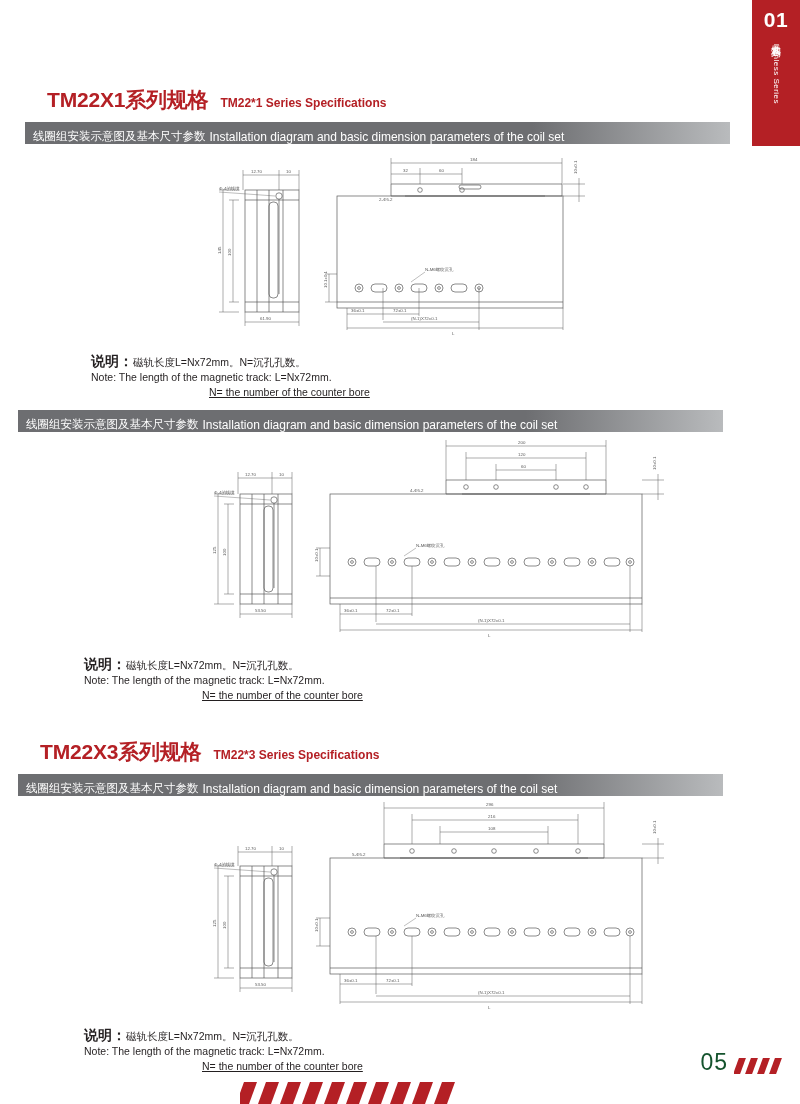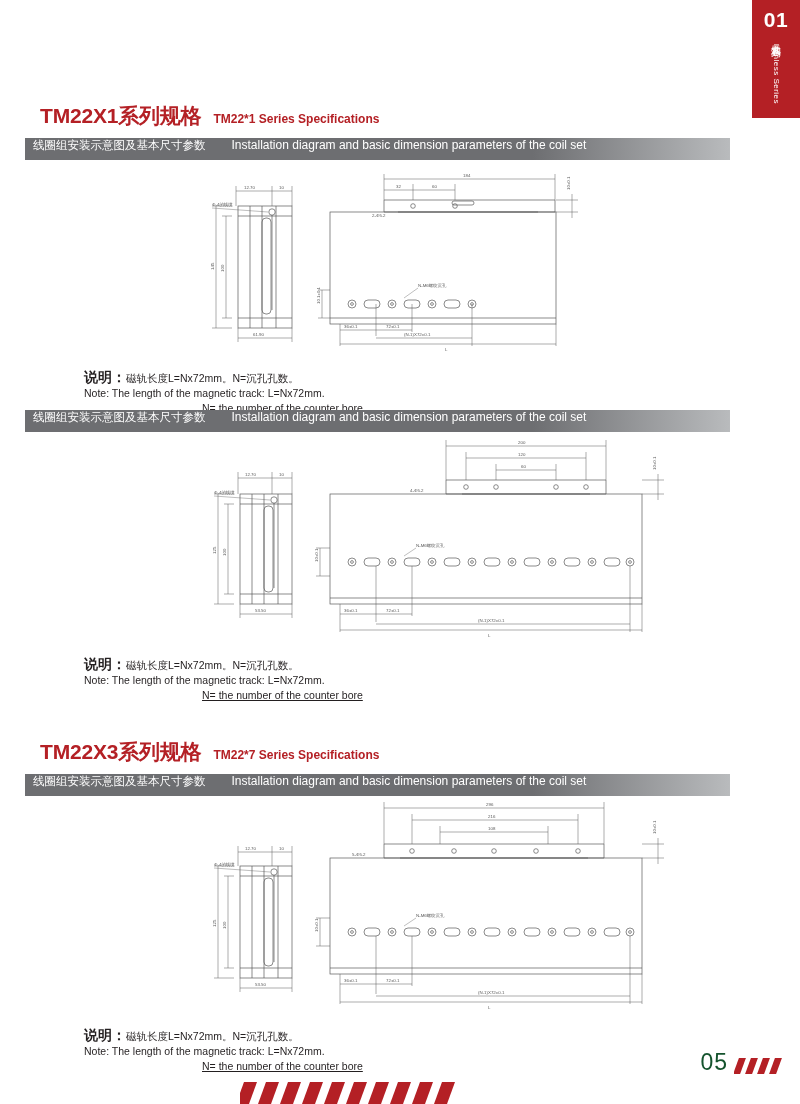--- a/index.html
+++ b/index.html
@@ -10,21 +10,21 @@
     font-family: "Liberation Sans", sans-serif;
     position: relative;
     overflow: hidden;
     color: #231f20;
   }
 
   
   .corner-tab {
     position: absolute;
     top: 0; right: 0;
-    width: 48px; height: 118px;
+    width: 48px; height: 146px;
     background: #b42025;
     color: #ffffff;
     display: flex;
     flex-direction: column;
     align-items: center;
   }
   .corner-tab .num {
     font-size: 21px;
     font-weight: bold;
     letter-spacing: .5px;
@@ -54,28 +54,28 @@
     color: #b42025;
     letter-spacing: -0.2px;
   }
   .sec-head .en {
     font-size: 12px;
     font-weight: bold;
     color: #b42025;
   }
 
   .sub-bar {
-    margin: 8px 0 0 25px;
+    margin: 8px 0 0 18px;
     width: 705px;
     height: 22px;
     background: linear-gradient(to right, #6d6e71 0%, #6d6e71 72%, #b9bbbd 100%);
     color: #ffffff;
     display: flex;
-    align-items: flex-start;
-    gap: 26px;
+    align-items: flex-end;
+    gap: 4px;
     padding-left: 8px;
     font-size: 11px;
   }
   .sub-bar .cn { font-size: 11.5px; }
   .sub-bar .en { font-size: 12px; }
 
   
   .note {
     margin-left: 84px;
     font-size: 10.5px;
@@ -127,21 +127,21 @@
 <body>
 
 <div class="corner-tab">
   <div class="num">01</div>
   <div class="vtext">
     <span>无铁芯系列</span>
     <span class="en">Ironless Series</span>
   </div>
 </div>
 
-<div class="section" style="top:102px;">
+<div class="section" style="top:86px;padding-left:7px;">
   <div class="sec-head">
     <span class="cn">TM22X1系列规格</span>
     <span class="en">TM22*1  Series Specifications</span>
   </div>
   <div class="sub-bar">
     <span class="cn">线圈组安装示意图及基本尺寸参数</span>
     <span class="en">Installation diagram and basic dimension parameters of the coil set</span>
   </div>
 
   <div class="dwg">
@@ -414,21 +414,21 @@
       <b>说明：</b><span>磁轨长度L=Nx72mm。N=沉孔孔数。</span>
     </div>
     <div class="l2">Note: The length of the magnetic track: L=Nx72mm.</div>
     <div class="l3">N= the number of the counter bore</div>
   </div>
 </div>
 
 <div class="section" style="top:738px;">
   <div class="sec-head">
     <span class="cn">TM22X3系列规格</span>
-    <span class="en">TM22*7  Series Specifications</span>
+    <span class="en">TM22*3  Series Specifications</span>
   </div>
   <div class="sub-bar">
     <span class="cn">线圈组安装示意图及基本尺寸参数</span>
     <span class="en">Installation diagram and basic dimension parameters of the coil set</span>
   </div>
 
   <div class="dwg">
     <svg width="800" height="232" viewBox="0 0 800 232">
       <g stroke="#5a5a5a" fill="none" stroke-width="0.7" font-family="Liberation Sans, sans-serif" font-size="4.4">
 

